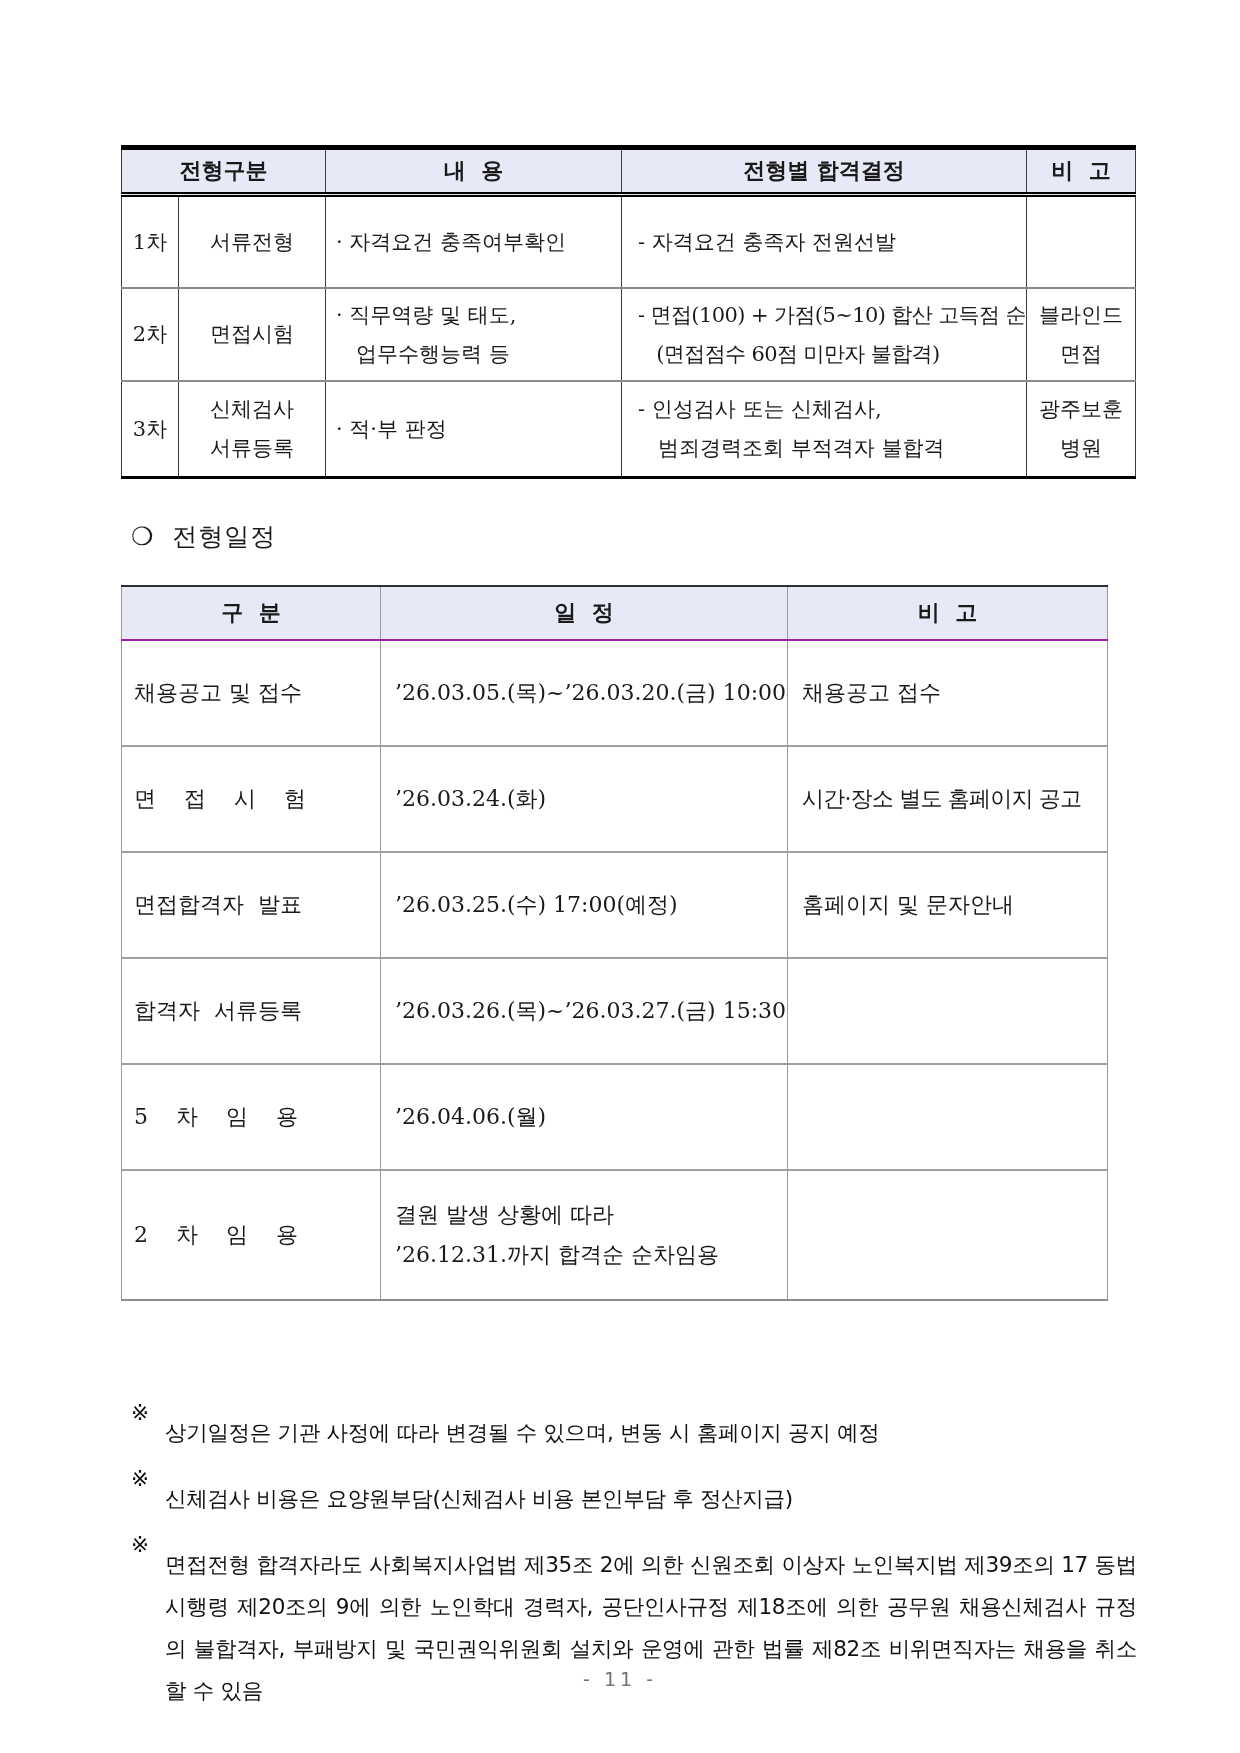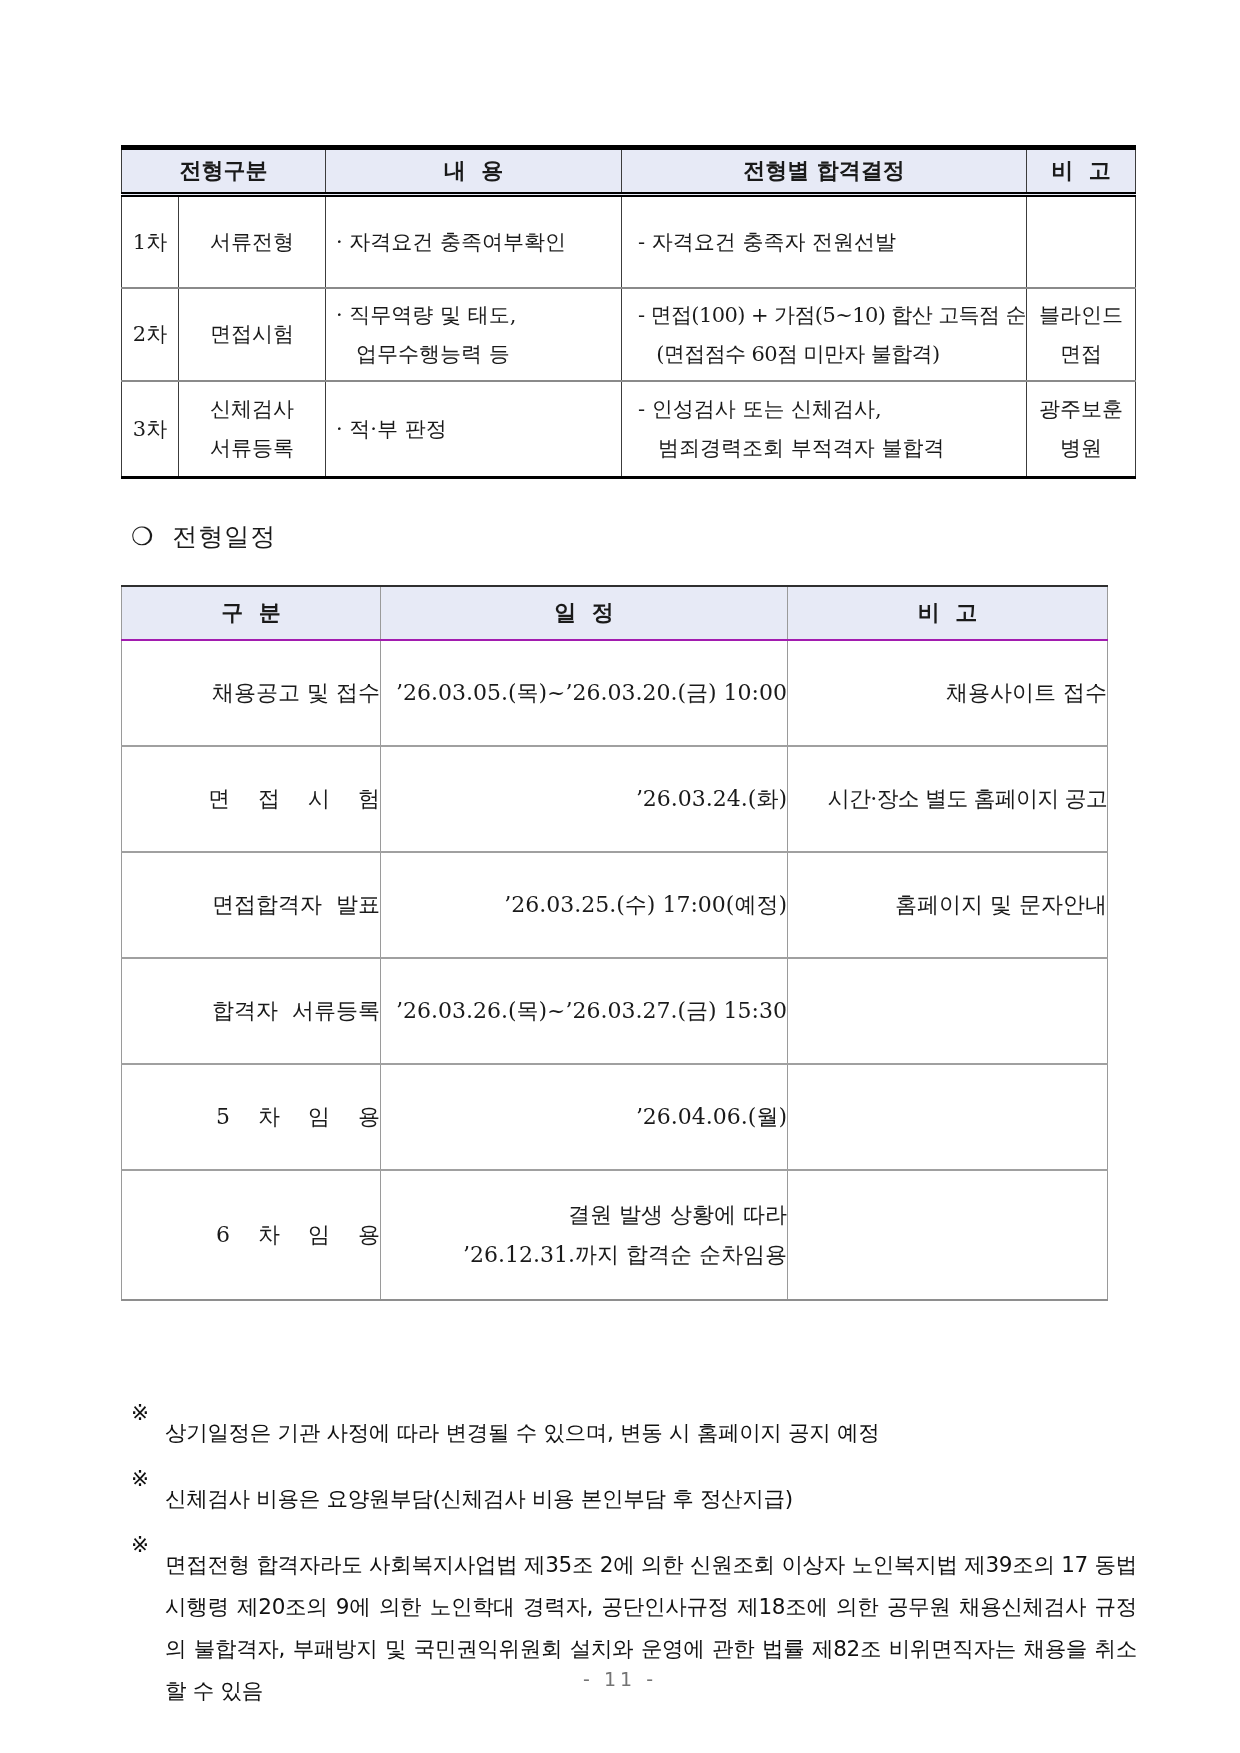--- a/index.html
+++ b/index.html
@@ -77,21 +77,21 @@
     text-align:center; vertical-align:middle;
     padding:8px;
   }
   .t2 td {
     border-left:1px solid #9a9a9a;
     border-top:2px solid #a0a0a0;
     font-size:22px;
     vertical-align:middle;
     white-space:pre-wrap;
     line-height:1.8;
-    text-align:right;
+    text-align:left;
     padding:0 0 0 14px;
   }
   .t2 td.cat { padding-left:12px; }
   .t2 tr.rn td { height:104px; }
   .t2 tr.rt td { height:128px; }
 
   
   .footnotes {
     position:absolute; left:131px; top:1392px;
     width:1006px;
@@ -177,21 +177,21 @@
       <tr>
         <th>구  분</th>
         <th>일  정</th>
         <th>비  고</th>
       </tr>
     </thead>
     <tbody>
       <tr class="rn">
         <td class="cat">채용공고 및 접수</td>
         <td>’26.03.05.(목)~’26.03.20.(금) 10:00</td>
-        <td>채용사이트 접수</td>
+        <td>채용공고 접수</td>
       </tr>
       <tr class="rn">
         <td class="cat">면    접    시    험</td>
         <td>’26.03.24.(화)</td>
         <td class="cond2">시간·장소 별도 홈페이지 공고</td>
       </tr>
       <tr class="rn">
         <td class="cat">면접합격자  발표</td>
         <td>’26.03.25.(수) 17:00(예정)</td>
         <td>홈페이지 및 문자안내</td>
@@ -200,21 +200,21 @@
         <td class="cat">합격자  서류등록</td>
         <td>’26.03.26.(목)~’26.03.27.(금) 15:30</td>
         <td></td>
       </tr>
       <tr class="rn">
         <td class="cat">5    차    임    용</td>
         <td>’26.04.06.(월)</td>
         <td></td>
       </tr>
       <tr class="rt">
-        <td class="cat">6    차    임    용</td>
+        <td class="cat">2    차    임    용</td>
         <td>결원 발생 상황에 따라
 ’26.12.31.까지 합격순 순차임용</td>
         <td></td>
       </tr>
     </tbody>
   </table>
 
   <div class="footnotes">
     <div class="fn">
       <span class="fn-marker">※</span>

